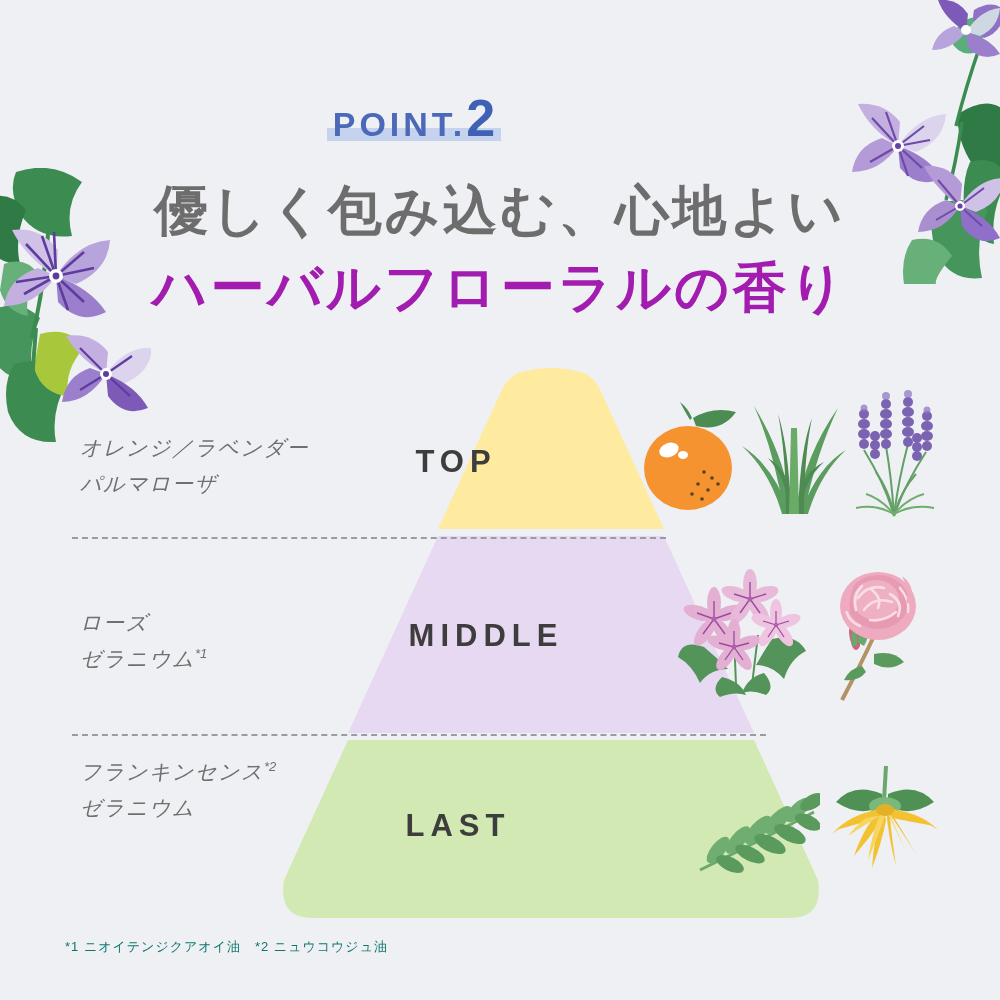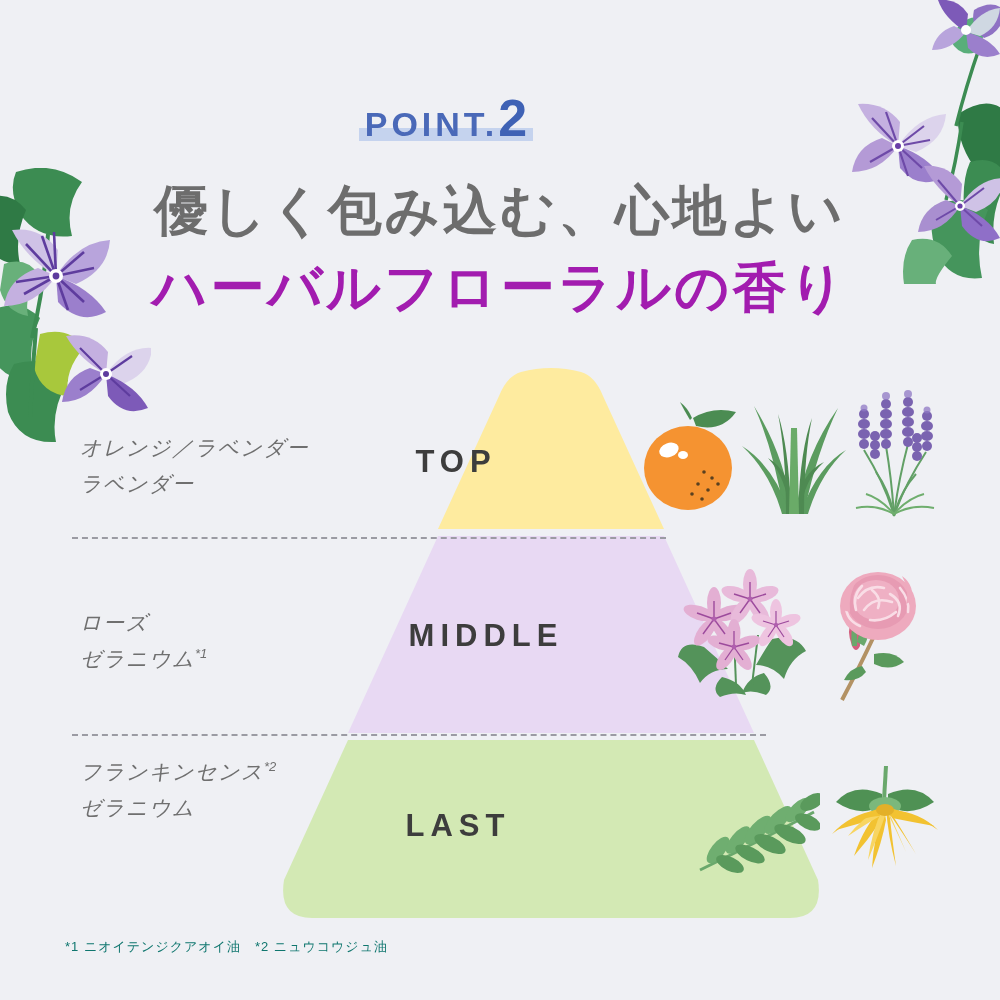--- a/index.html
+++ b/index.html
@@ -40,21 +40,20 @@
   }
 
   
   #point-label {
     position: absolute;
     top: 92px;
     left: 0;
     width: 828px;
     text-align: center;
     height: 60px;
-    padding-left: 32px;
   }
   #point-inner {
     position: relative;
     display: inline-block;
     padding: 0 6px;
     line-height: 1;
   }
   #point-underline {
     position: absolute;
     left: 0;
@@ -218,21 +217,21 @@
     </span>
   </div>
 
   <div id="headline">
     <div class="headline-line" id="headline-line1">優しく包み込む、心地よい</div>
     <div class="headline-line" id="headline-line2">ハーバルフローラルの香り</div>
   </div>
 
   <div class="note" id="note-top">
     <div>オレンジ／ラベンダー</div>
-    <div>ラベンダー</div>
+    <div>パルマローザ</div>
   </div>
 
   <div class="note" id="note-middle">
     <div>ローズ</div>
     <div><span>ゼラニウム</span><span class="sup">*1</span></div>
   </div>
 
   <div class="note" id="note-last">
     <div><span>フランキンセンス</span><span class="sup">*2</span></div>
     <div>ゼラニウム</div>

